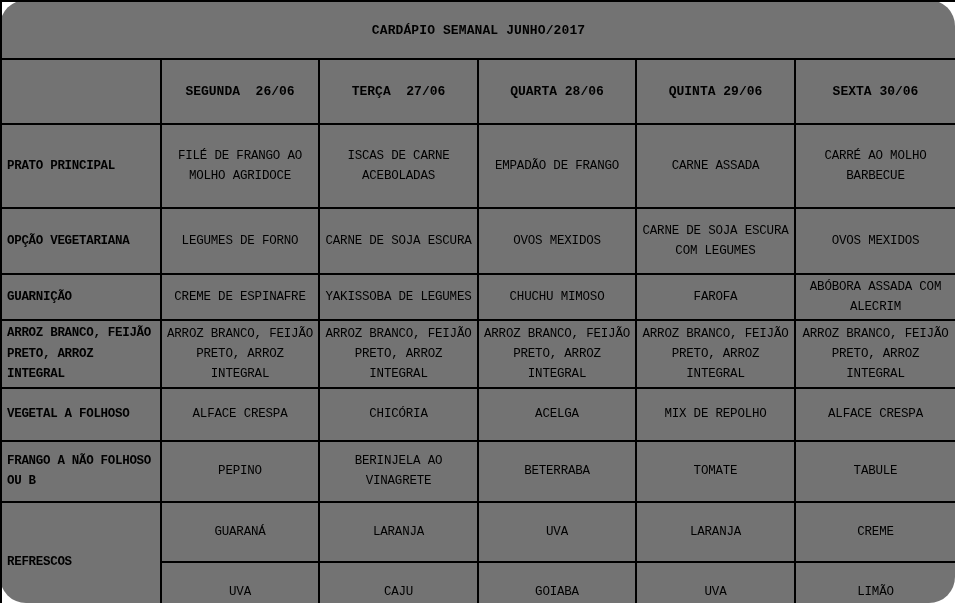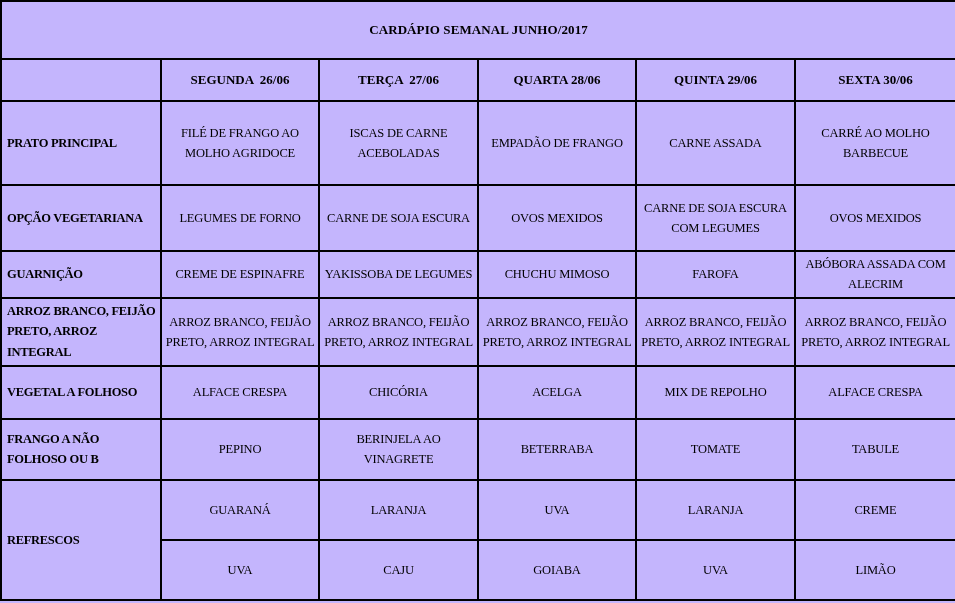--- a/index.html
+++ b/index.html
@@ -3,24 +3,25 @@
 <meta charset="utf-8">
 <style>
   html, body {
     margin: 0;
     padding: 0;
     background: #ffffff;
   }
   .page {
     width: 955px;
     height: 603px;
-    background: #c4b5fd;
+    background: #737373;
     box-sizing: border-box;
-    font-family: Liberation Serif, serif;
+    font-family: Liberation Mono, monospace;
     color: #000000;
+    border-radius: 26px;
   }
   table.menu {
     border-collapse: collapse;
     table-layout: fixed;
     width: 953px;
     height: 601px;
     margin: 0;
   }
   table.menu td {
     border: 2px solid #000000;
@@ -50,21 +51,21 @@
     line-height: 1.65;
   }
   td.cell {
     text-align: center;
     font-size: 12.5px;
     padding: 2px 3px;
     line-height: 1.6;
     letter-spacing: -0.2px;
   }
   tr.r-title  { height: 58px; }
-  tr.r-header { height: 42px; }
+  tr.r-header { height: 65px; }
   tr.r1 { height: 84px; }
   tr.r2 { height: 66px; }
   tr.r3 { height: 43px; }
   tr.r4 { height: 60px; padding-left: 16px; }
   tr.r5 { height: 53px; }
   tr.r6 { height: 61px; }
   tr.r7 { height: 60px; }
   tr.r8 { height: 60px; }
 </style>
 </head>

